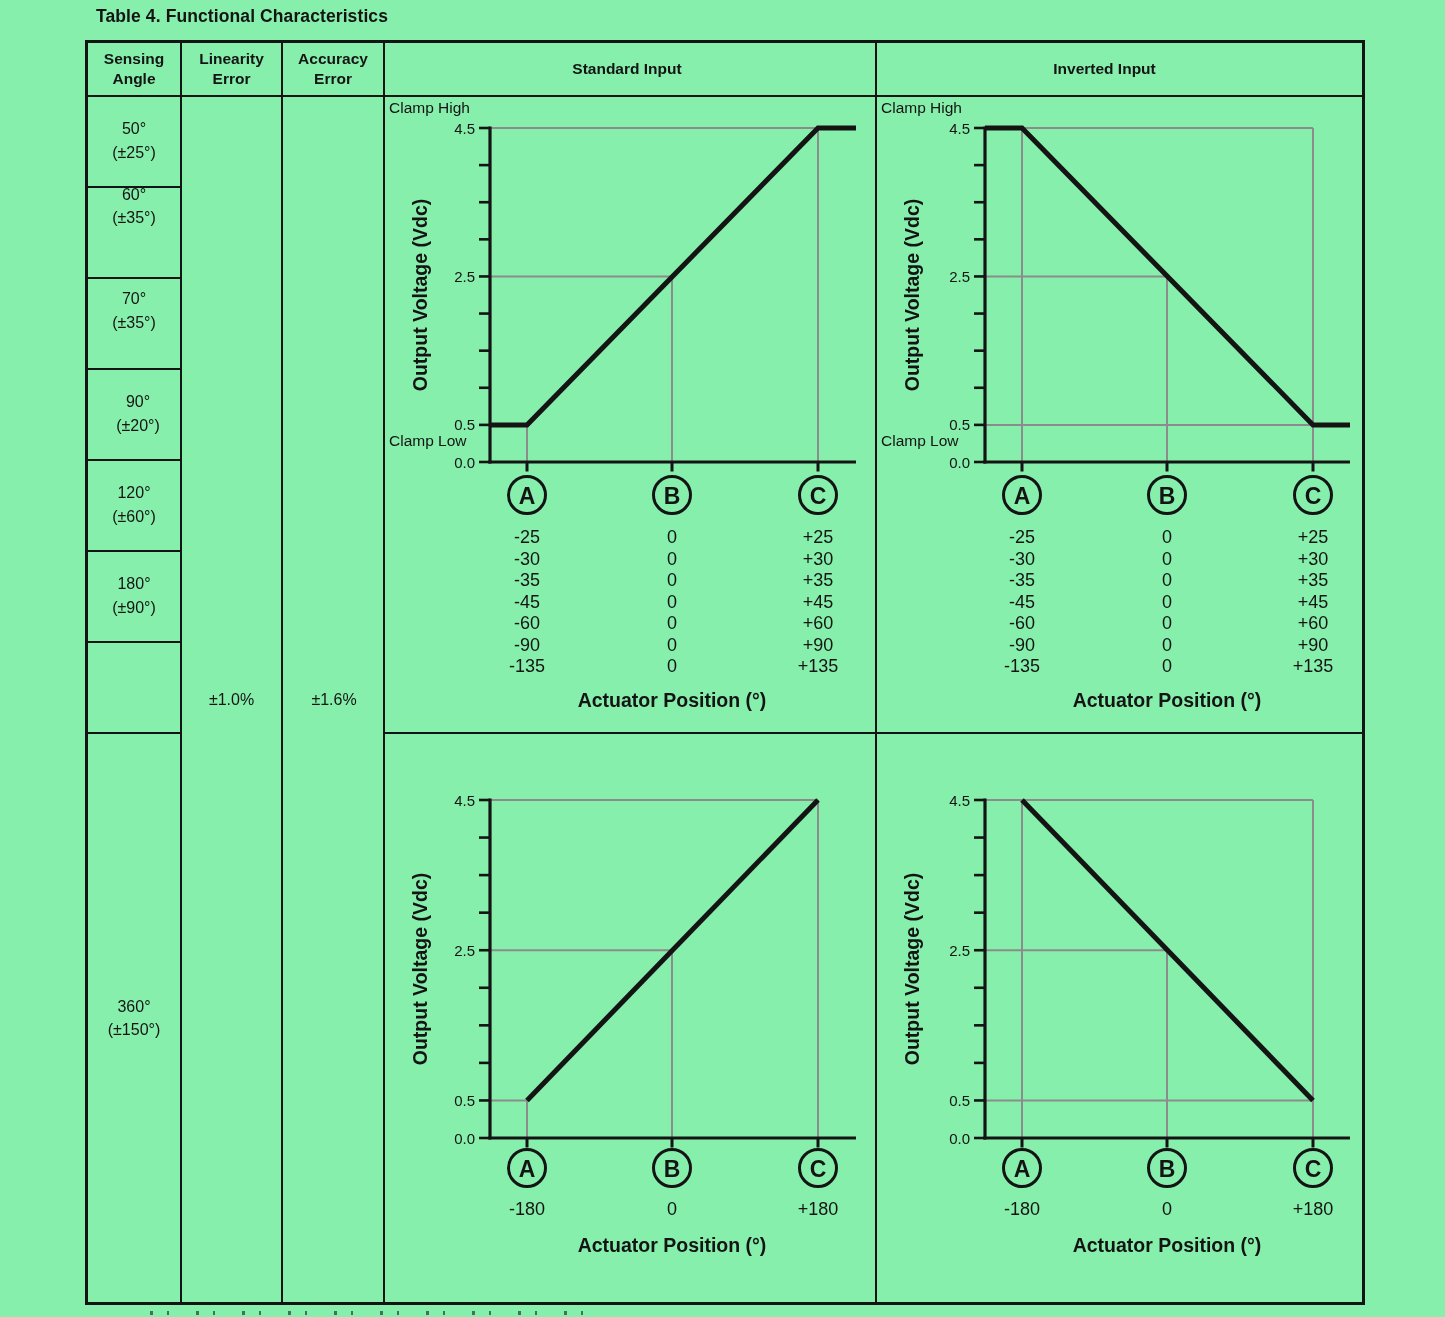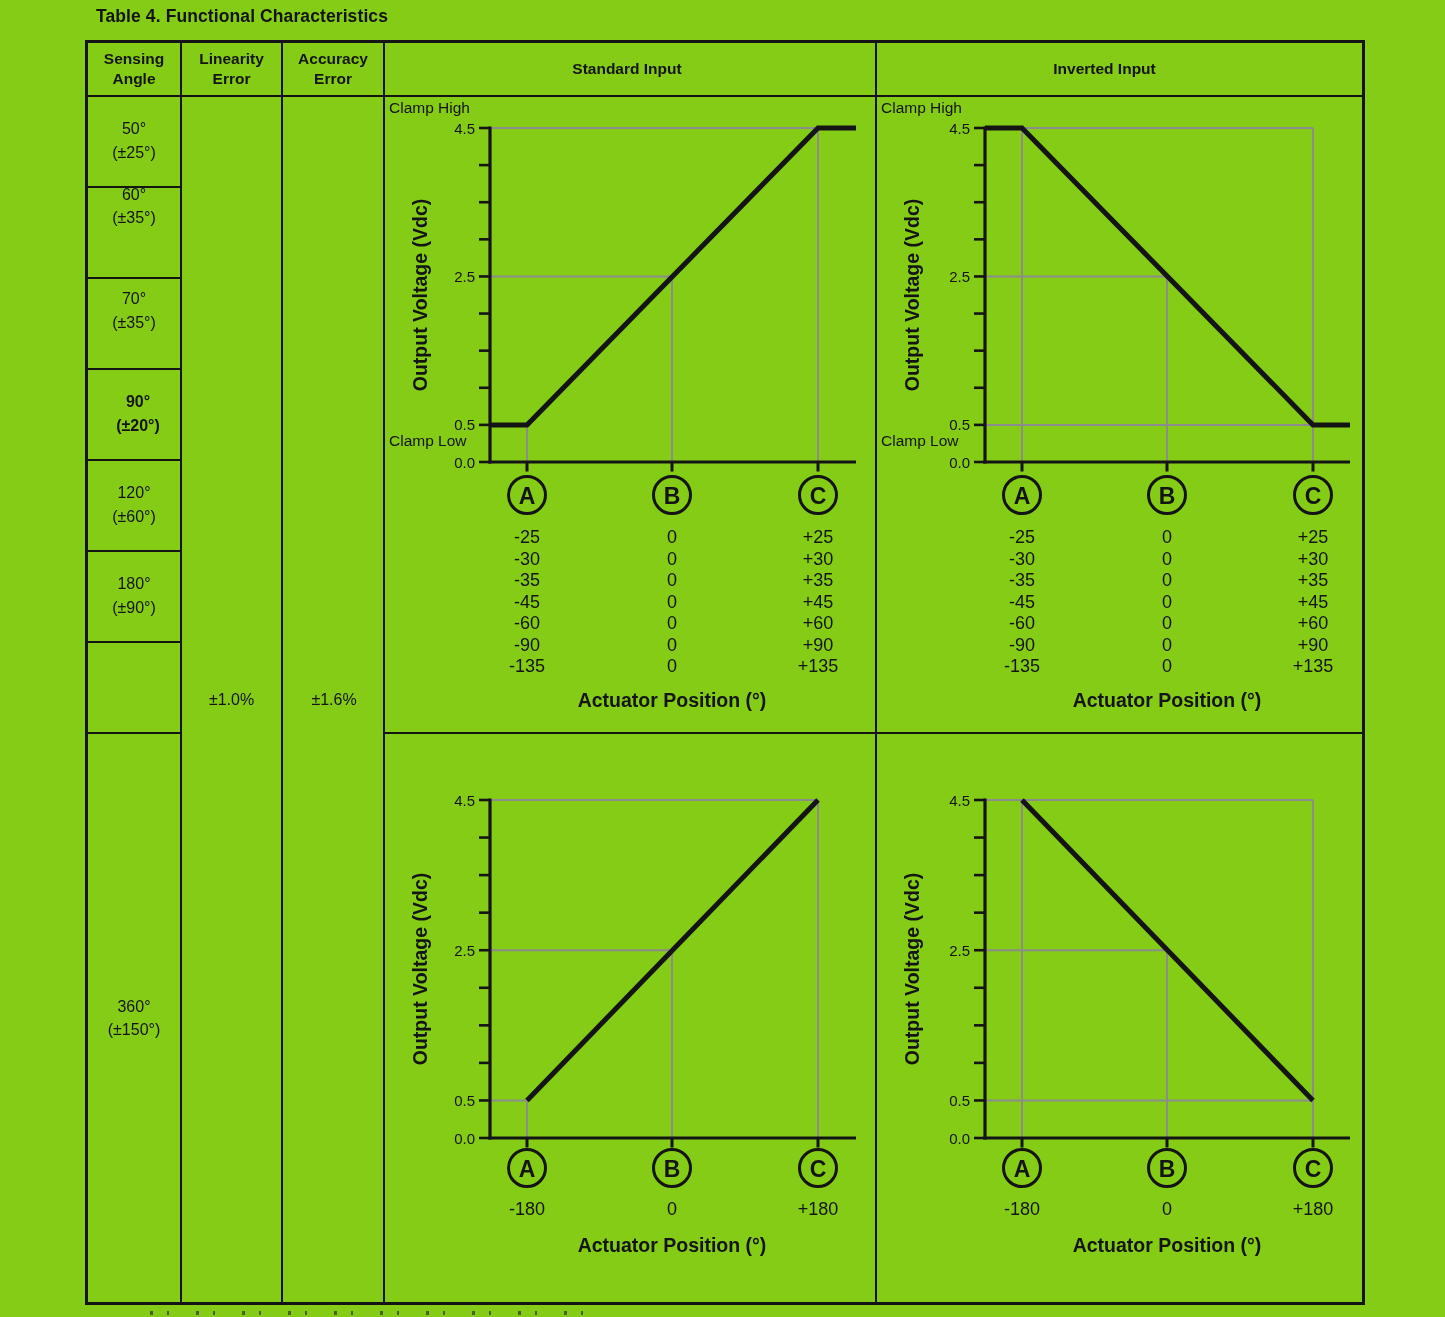--- a/index.html
+++ b/index.html
@@ -1,17 +1,17 @@
 <!DOCTYPE html>
 <html><head>
 <meta charset="utf-8">
 <style>
   html,body{margin:0;padding:0;background:#ffffff;}
   #app{
-    position:relative;width:1445px;height:1317px;background:#84cc16;
+    position:relative;width:1445px;height:1317px;background:#86efac;
     font-family:"Liberation Sans","DejaVu Sans",sans-serif;color:#141414;overflow:hidden;
   }
   .title{position:absolute;left:96px;top:6px;font-size:17.5px;font-weight:bold;letter-spacing:.1px;}
   .tbl{position:absolute;left:85px;top:40px;width:1280px;height:1265px;border:3px solid #141414;box-sizing:border-box;}
   .tbl .line{position:absolute;background:#141414;}
   .cell{position:absolute;display:flex;flex-direction:column;align-items:center;justify-content:center;text-align:center;}
   .hcell{font-weight:bold;font-size:15.5px;line-height:1.3;}
   .acell{font-size:16px;line-height:1.45;}
   .errcell{font-size:16px;}
   .chart-cell{position:absolute;}
@@ -48,21 +48,21 @@
       <span>(±25°)</span>
     </div>
     <div class="cell acell" style="left:0;top:126px;width:92px;height:74px;">
       <span>60°</span>
       <span>(±35°)</span>
     </div>
     <div class="cell acell" style="left:0;top:222px;width:92px;height:91px;">
       <span>70°</span>
       <span>(±35°)</span>
     </div>
-    <div class="cell acell" style="left:0;top:325px;width:100px;height:91px;font-weight:bold;">
+    <div class="cell acell" style="left:0;top:325px;width:100px;height:91px;">
       <span>90°</span>
       <span>(±20°)</span>
     </div>
     <div class="cell acell" style="left:0;top:416px;width:92px;height:91px;">
       <span>120°</span>
       <span>(±60°)</span>
     </div>
     <div class="cell acell" style="left:0;top:507px;width:92px;height:91px;">
       <span>180°</span>
       <span>(±90°)</span>

